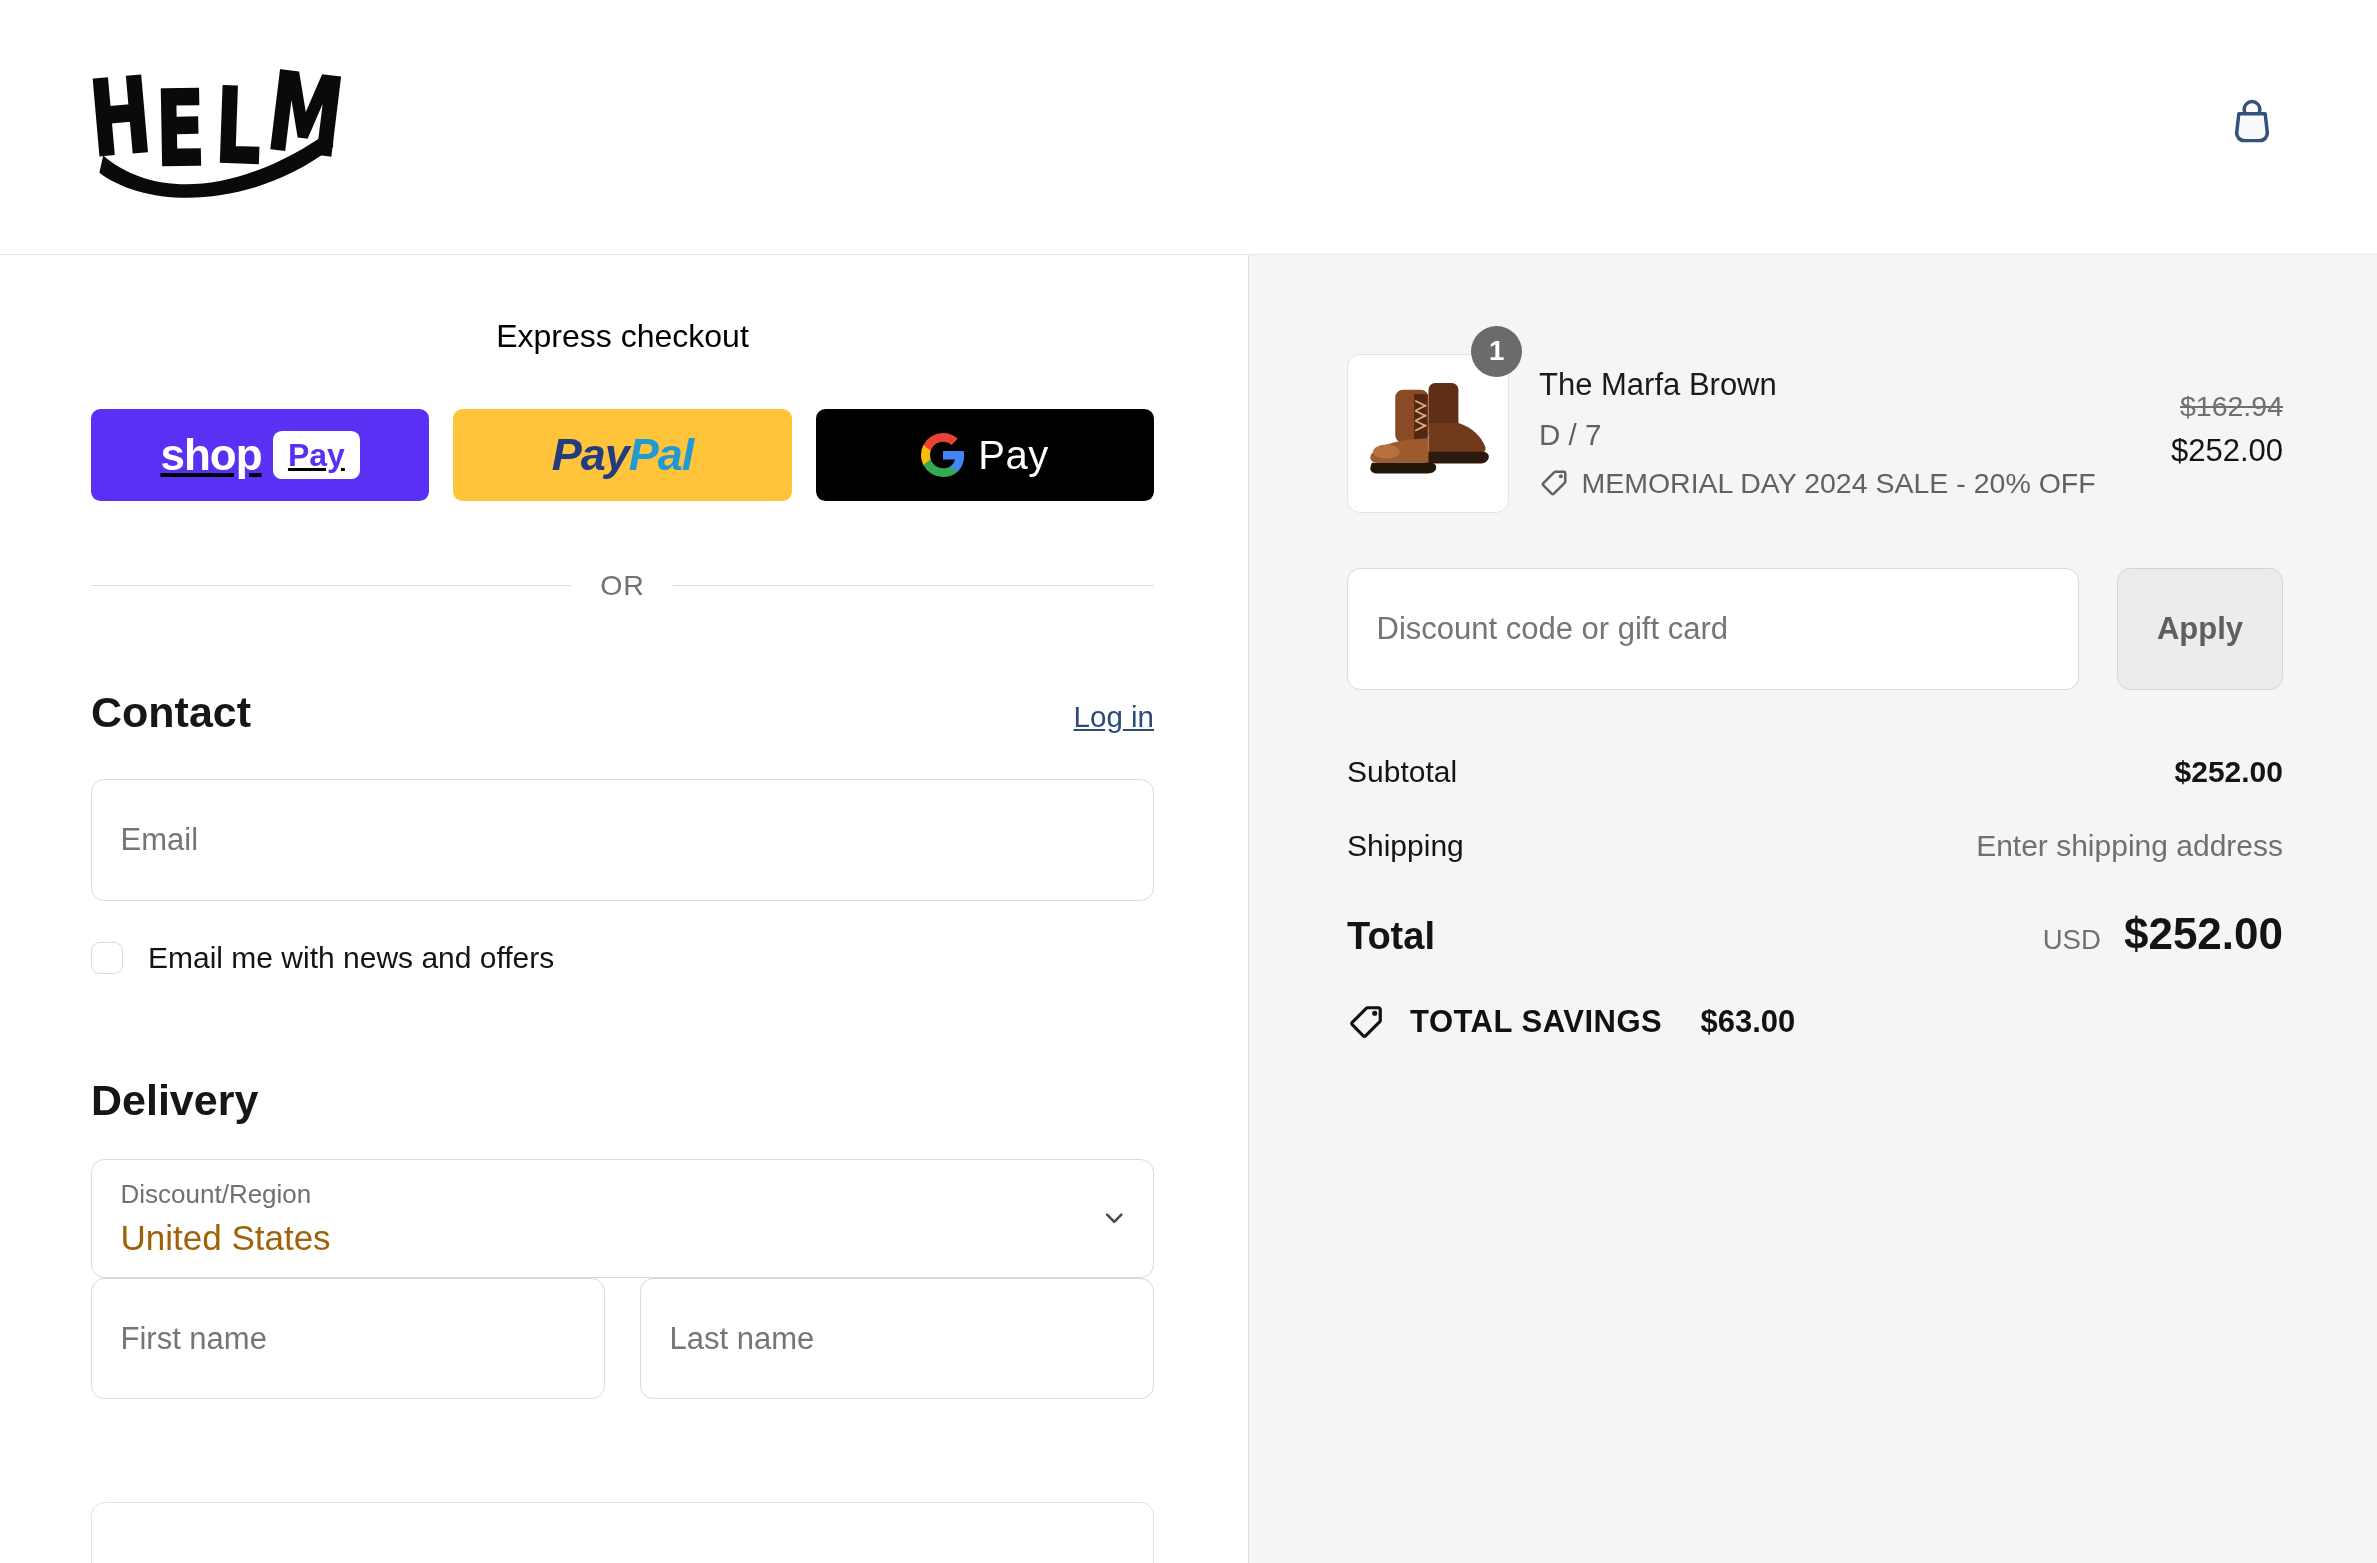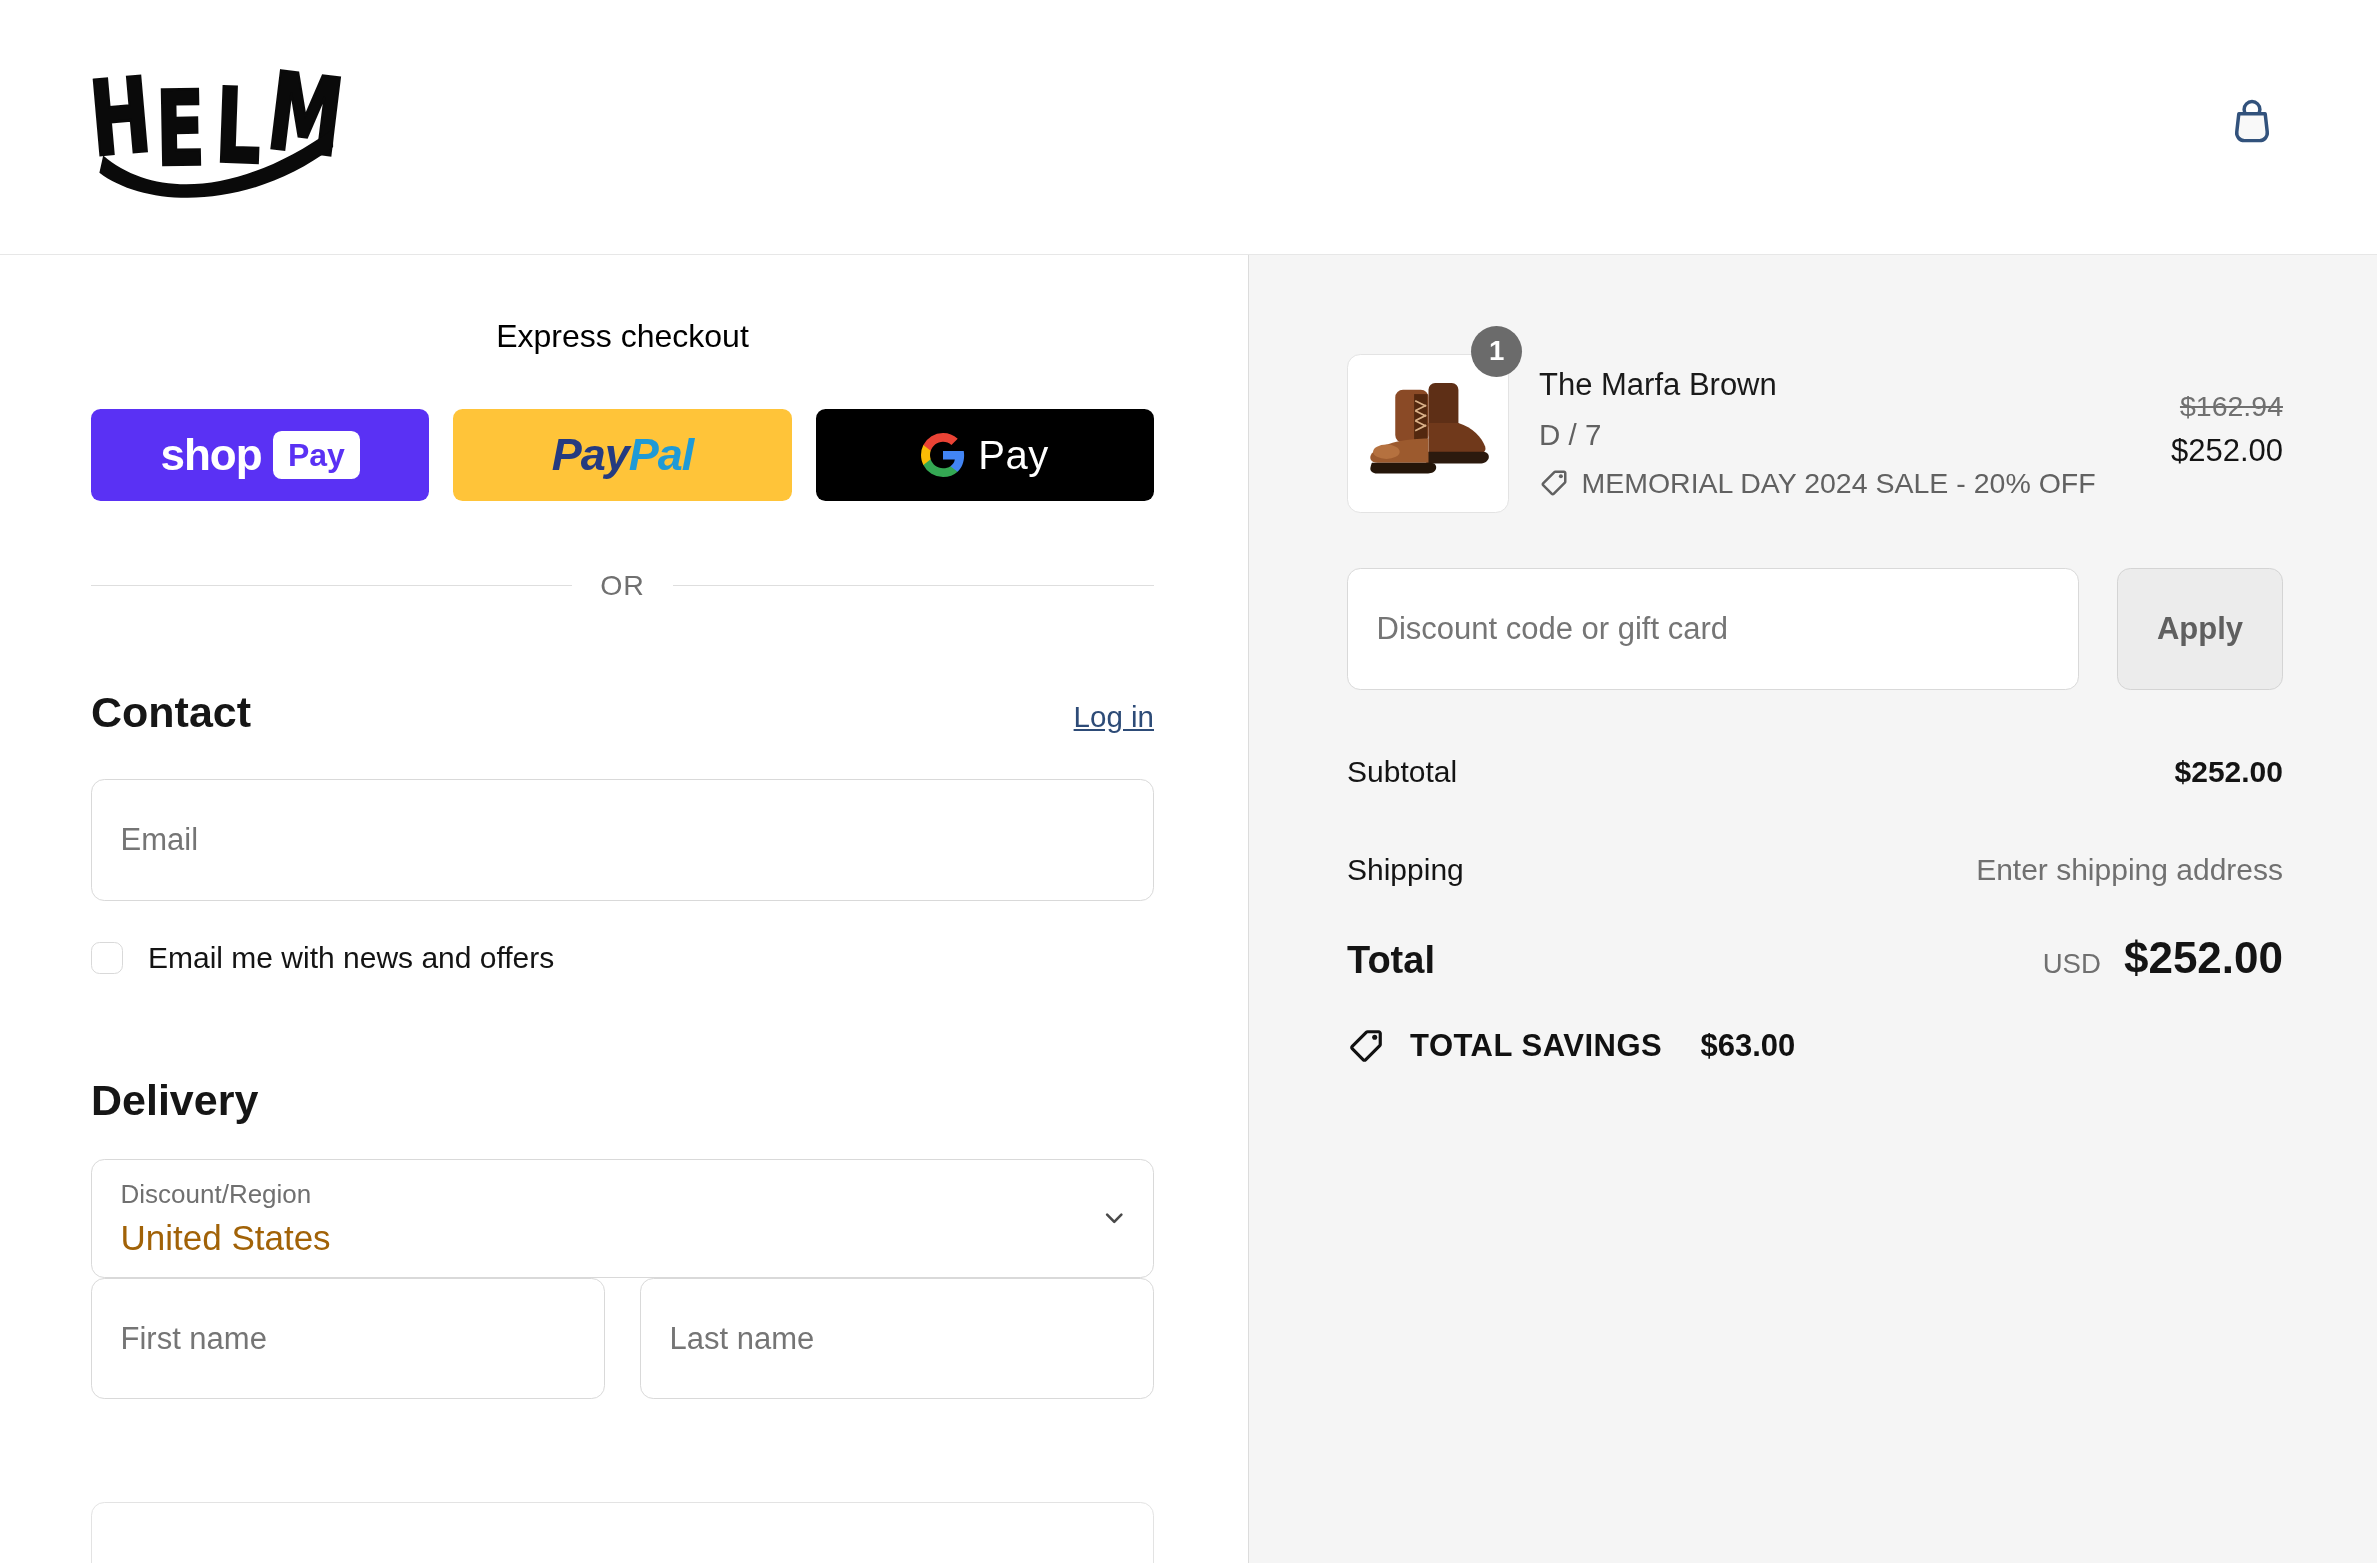--- a/index.html
+++ b/index.html
@@ -14,21 +14,21 @@
 
   
   .main { display:flex; height:1308px; }
   .left-pane { width:1248px; background:#fff; padding:0 94px 0 91px; }
   .right-pane { flex:1; background:#f5f5f5; border-left:1px solid #dcdcdc; padding:0 95px 0 98px; }
 
   
   .express-title { margin-top:63px; text-align:center; font-size:32px; color:#000000; }
   .express-row { margin-top:54px; display:flex; gap:24px; }
   .express-btn { flex:1; height:92px; border:none; border-radius:9.5px; display:flex; align-items:center; justify-content:center; cursor:pointer; }
-  .btn-shoppay { background:#5a31f4; gap:11.4px; }
+  .btn-shoppay { background:#5a31f4; gap:11.4px;text-decoration:underline; }
   .shoppay-shop { color:#fff; font-size:44px; font-weight:800; letter-spacing:-1px; }
   .shoppay-box { background:#fff; color:#5a31f4; font-size:32px; font-weight:700; padding:5.7px 15px; border-radius:8.6px; }
   .btn-paypal { background:#ffc439; }
   .paypal-word { font-size:45px; font-weight:800; font-style:italic; letter-spacing:-1px; }
   .paypal-pay { color:#253b80; }
   .paypal-pal { color:#1f9ad6; }
   .btn-gpay { background:#000; gap:13.3px; }
   .gpay-label { color:#fff; font-size:40px; font-weight:500; letter-spacing:0.5px; }
 
   
@@ -77,21 +77,21 @@
 
   .discount-row { margin-top:55px; display:flex; gap:38px; }
   .discount-input { flex:1; }
   .apply-btn { width:166px; height:122px; background:#ececec; border:1px solid #d4d4d4; border-radius:13.3px;
                font-family:Liberation Sans, sans-serif; font-size:31px; font-weight:600; color:#5f5f5f; cursor:pointer; }
 
   .tot-row { display:flex; justify-content:space-between; align-items:baseline; }
   .subtotal-row { margin-top:65px; }
   .row-label { font-size:30px; color:#141414; }
   .row-value { font-size:30px; font-weight:600; color:#141414; }
-  .shipping-row { margin-top:64px; }
+  .shipping-row { margin-top:40px; }
   .shipping-value { font-size:30px; color:#707070; font-weight:400; }
   .total-row { margin-top:46px; }
   .total-label { font-size:38px; font-weight:700; color:#141414; }
   .total-right { display:flex; align-items:baseline; gap:23px; }
   .currency { font-size:27.6px; color:#707070; }
   .total-value { font-size:44px; font-weight:700; color:#141414; }
   .savings-row { margin-top:44px; display:flex; align-items:center; gap:25px; }
   .savings-label { font-size:31px; font-weight:700; color:#111; letter-spacing:0.5px; }
   .savings-value { font-size:31px; font-weight:700; color:#111; margin-left:13.3px; }
 </style>

